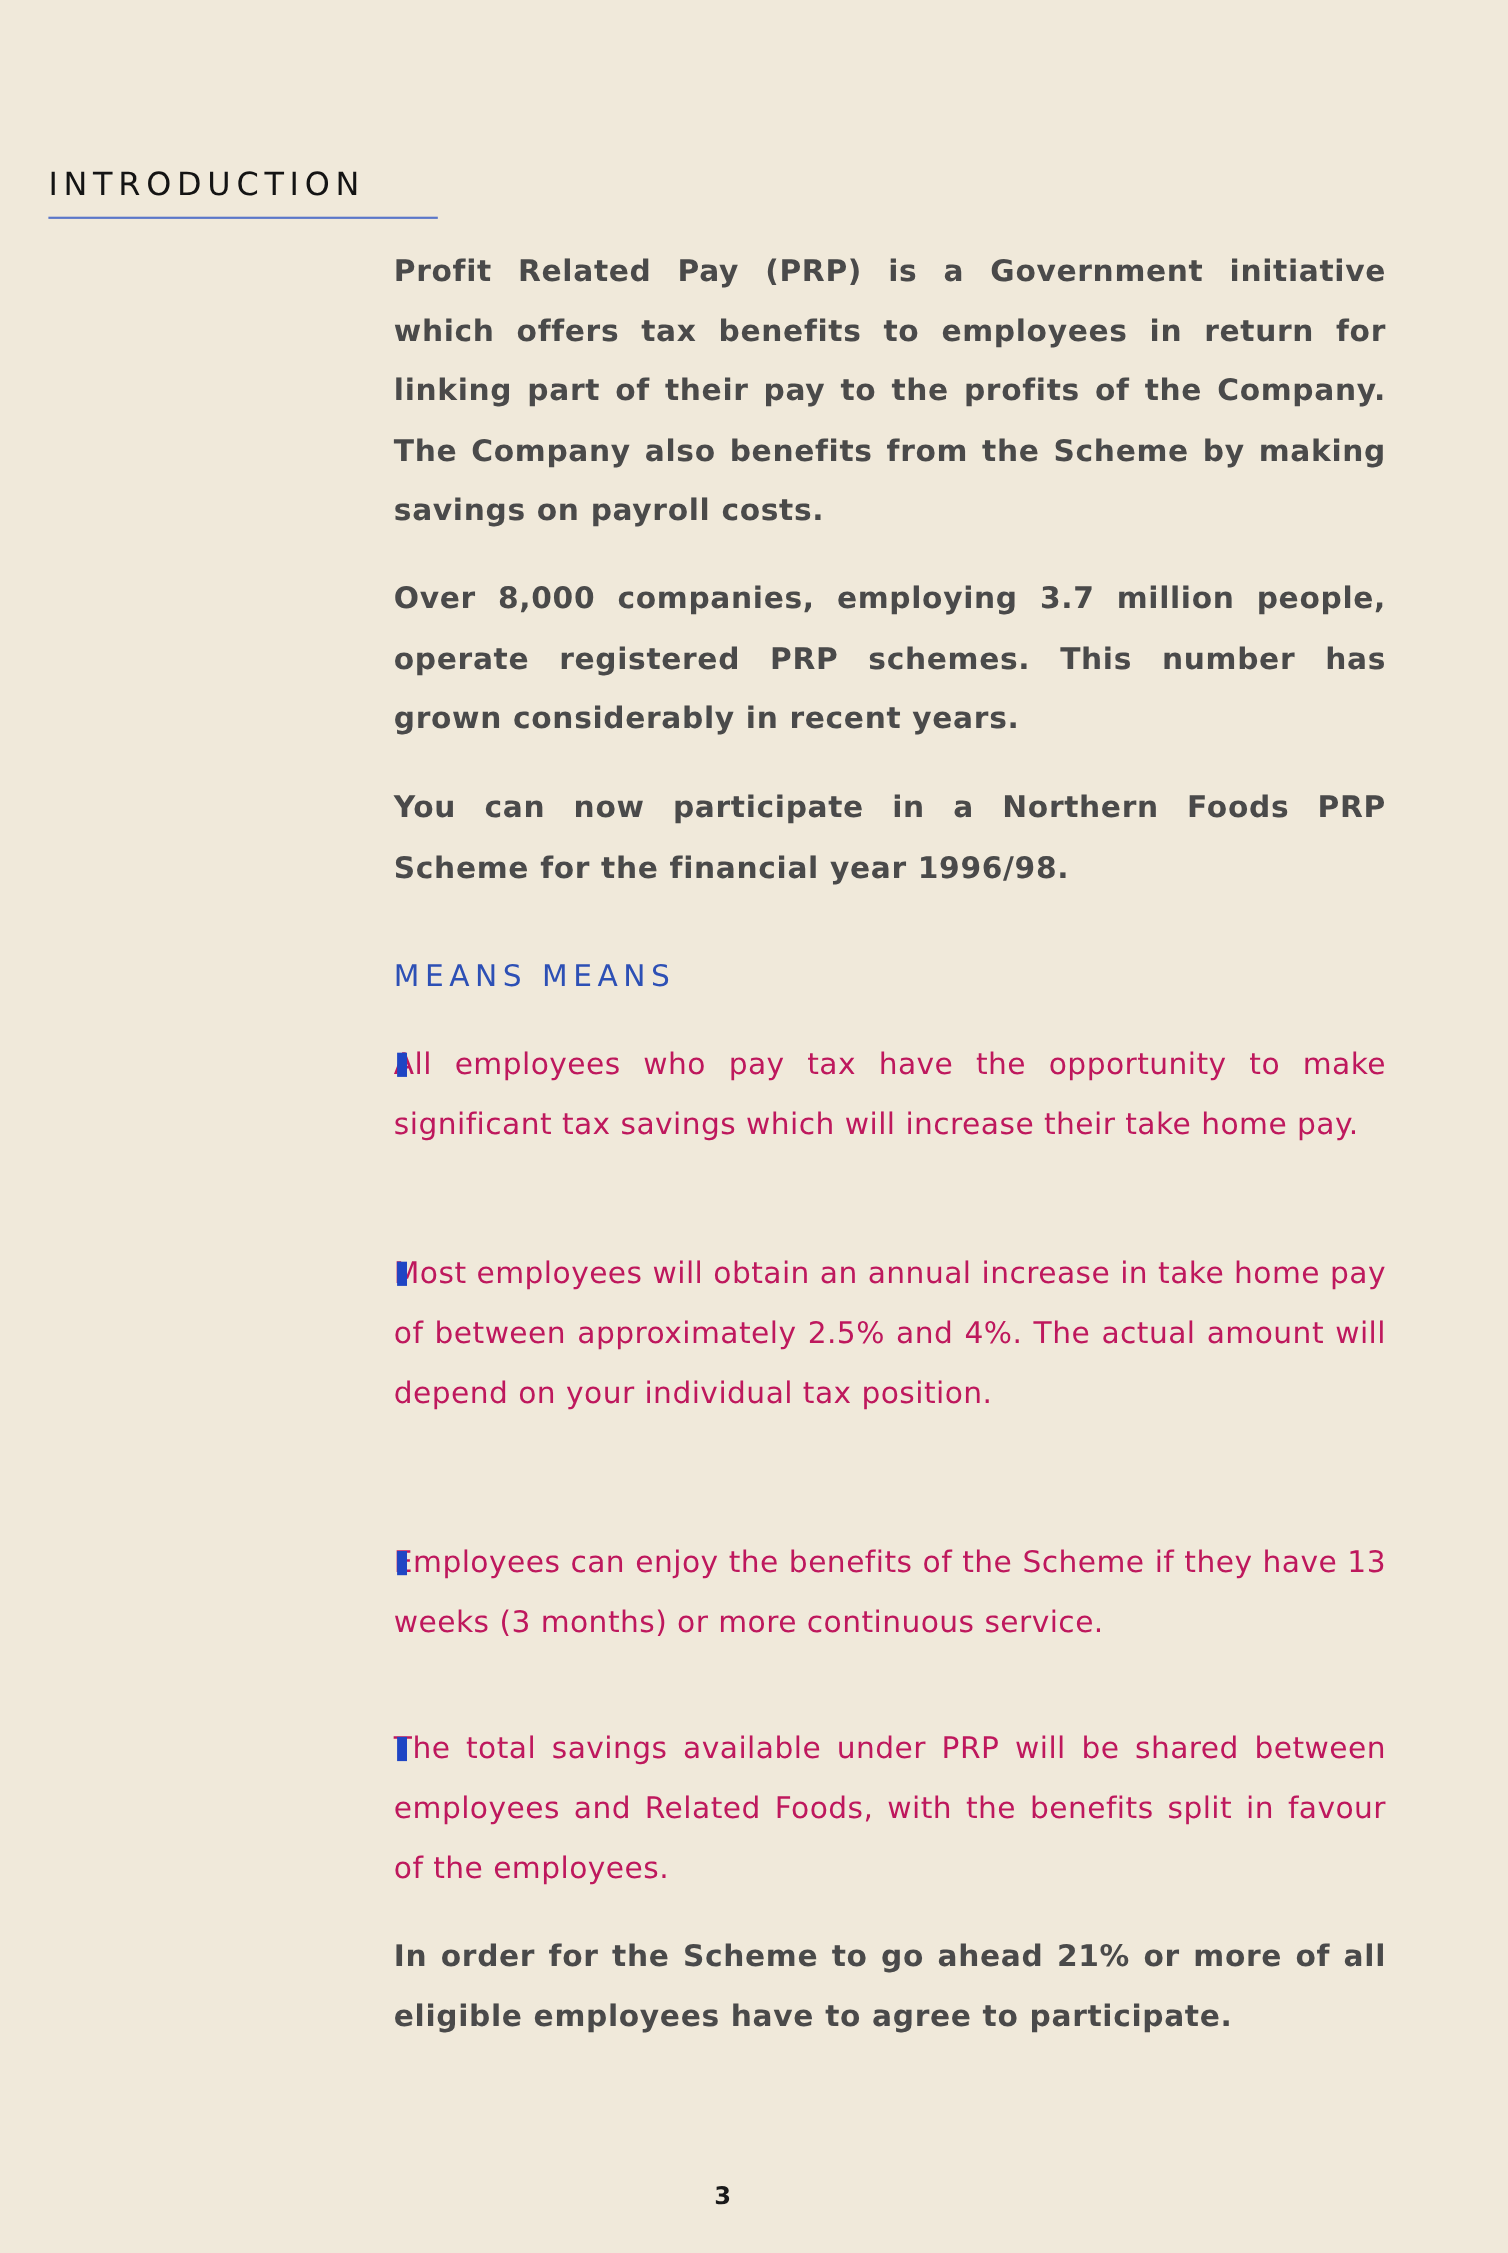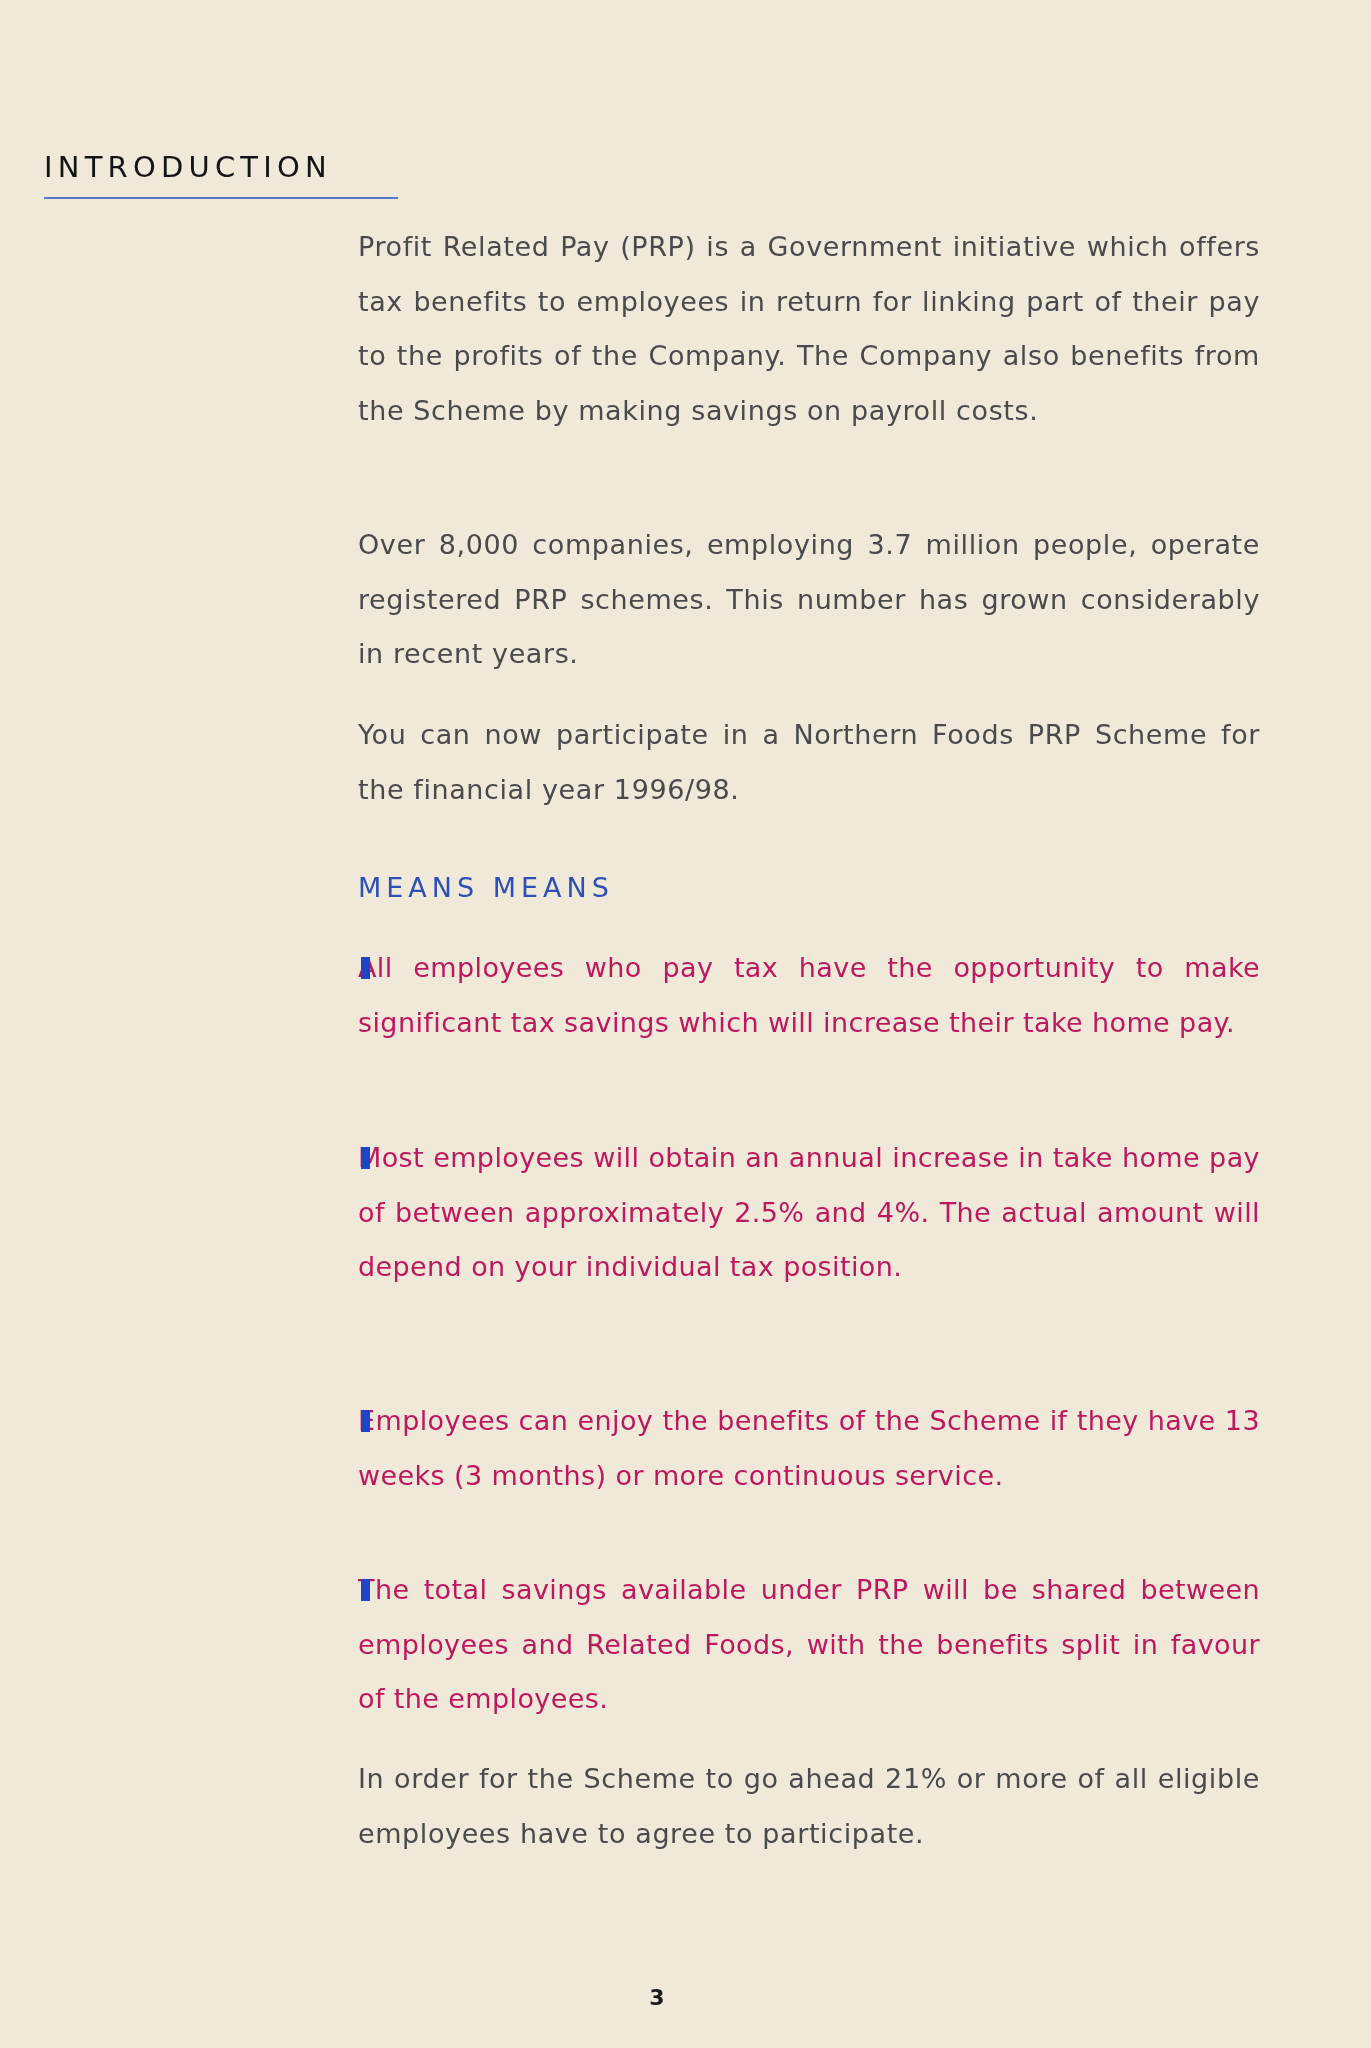--- a/index.html
+++ b/index.html
@@ -20,21 +20,21 @@
   .title-rule {
     position: absolute; left: 44px; top: 197px;
     width: 354px; height: 2px; background: #5b77c9;
   }
   .col {
     position: absolute; left: 358px; width: 902px;
   }
   .para {
     margin: 0; font-size: 27px; line-height: 54.5px;
     color: #4a4a4a; text-align: justify;
-    font-weight: normal; letter-spacing: 0.6px;
+    font-weight: bold; letter-spacing: 0.6px;
     -webkit-font-smoothing: antialiased;
   }
   .sub {
     position: absolute; left: 358px; top: 870px; margin: 0;
     font-size: 27px; letter-spacing: 5px; color: #2d50b5;
     font-weight: normal; line-height: 36px;
   }
   .bullets { list-style: none; margin: 0; padding: 0; }
   .bullet {
     position: absolute; left: 358px; width: 902px;

